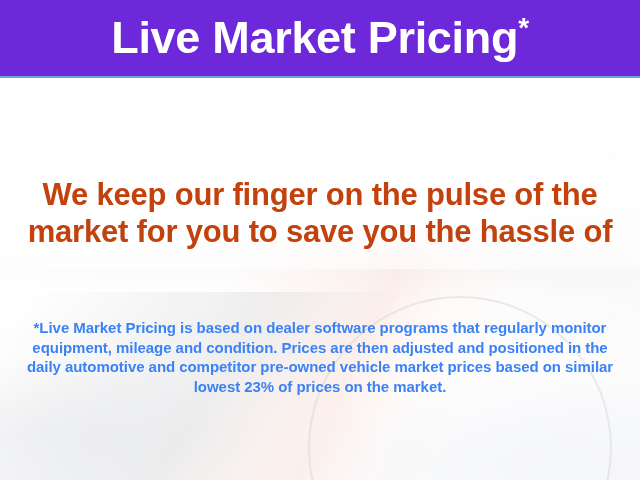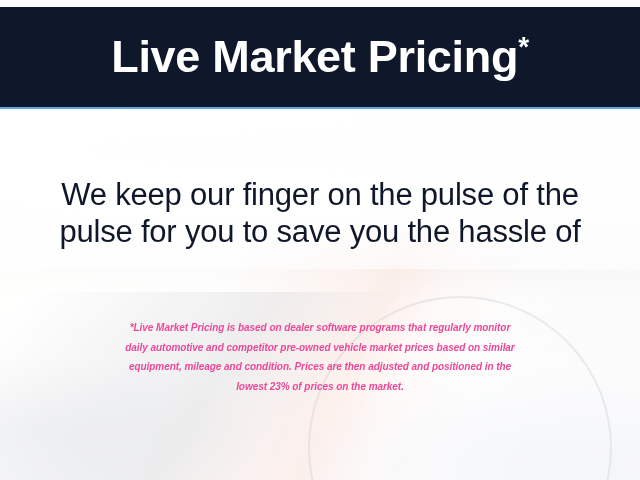--- a/index.html
+++ b/index.html
@@ -91,24 +91,24 @@
   #bg-veil-top {
     top: 0;
     height: 46%;
     background: linear-gradient(180deg, rgba(255,255,255,0.97) 0%, rgba(255,255,255,0.86) 55%, rgba(255,255,255,0.62) 100%);
   }
 
   
   #header-banner {
     position: absolute;
     left: 0;
-    top: 7px;
+    top: 0;
     width: 640px;
-    height: 102px;
-    background: #0f172a;
+    height: 78px;
+    background: #6d28d9;
     border-bottom: 2px solid #63a9e0;
     box-sizing: border-box;
     display: flex;
     align-items: center;
     justify-content: center;
     z-index: 5;
   }
   #header-title {
     color: #ffffff;
     font-size: 45px;
@@ -127,45 +127,44 @@
   
   #headline {
     position: absolute;
     left: 0;
     top: 176px;
     width: 640px;
     text-align: center;
     z-index: 4;
   }
   .headline-line {
-    color: #0f172a;
+    color: #c2410c;
     font-size: 31px;
-    font-weight: normal;
+    font-weight: bold;
     line-height: 37px;
     letter-spacing: -0.2px;
     white-space: nowrap;
   }
 
   
   #fine-print {
     position: absolute;
     left: 20px;
     top: 318px;
     width: 600px;
     text-align: center;
     z-index: 4;
   }
   .fine-line {
-    color: #ec4899;
-    font-size: 10px;
+    color: #3b82f6;
+    font-size: 15px;
     font-weight: bold;
     line-height: 19.5px;
     letter-spacing: -0.05px;
     white-space: nowrap;
-    font-style: italic;
   }
 </style>
 </head>
 <body>
 
 <div id="promo-card">
 
   <div id="bg-photo">
     <div class="bg-layer" id="bg-wash"></div>
     <div class="bg-layer" id="bg-curves"></div>
@@ -175,23 +174,23 @@
     <div class="bg-layer" id="bg-veil"></div>
     <div class="bg-layer" id="bg-veil-top"></div>
   </div>
 
   <div id="header-banner">
     <div id="header-title"><span>Live Market Pricing</span><span class="asterisk">*</span></div>
   </div>
 
   <div id="headline">
     <div class="headline-line">We keep our finger on the pulse of the</div>
-    <div class="headline-line">pulse for you to save you the hassle of</div>
+    <div class="headline-line">market for you to save you the hassle of</div>
   </div>
 
   <div id="fine-print">
     <div class="fine-line">*Live Market Pricing is based on dealer software programs that regularly monitor</div>
+    <div class="fine-line">equipment, mileage and condition. Prices are then adjusted and positioned in the</div>
     <div class="fine-line">daily automotive and competitor pre-owned vehicle market prices based on similar</div>
-    <div class="fine-line">equipment, mileage and condition. Prices are then adjusted and positioned in the</div>
     <div class="fine-line">lowest 23% of prices on the market.</div>
   </div>
 
 </div>
 
 </body></html>

